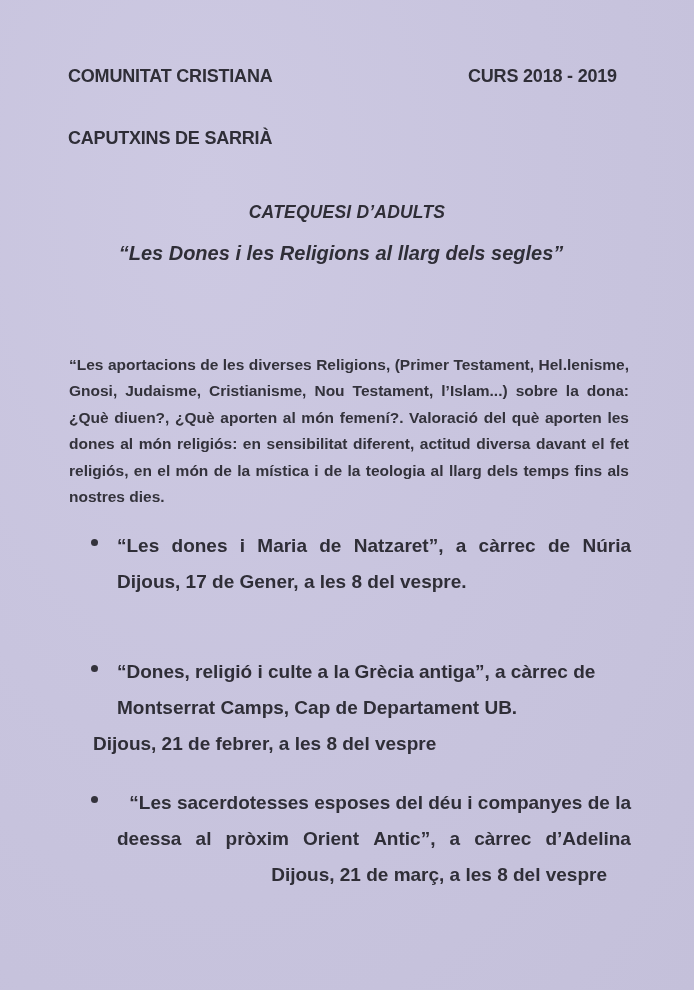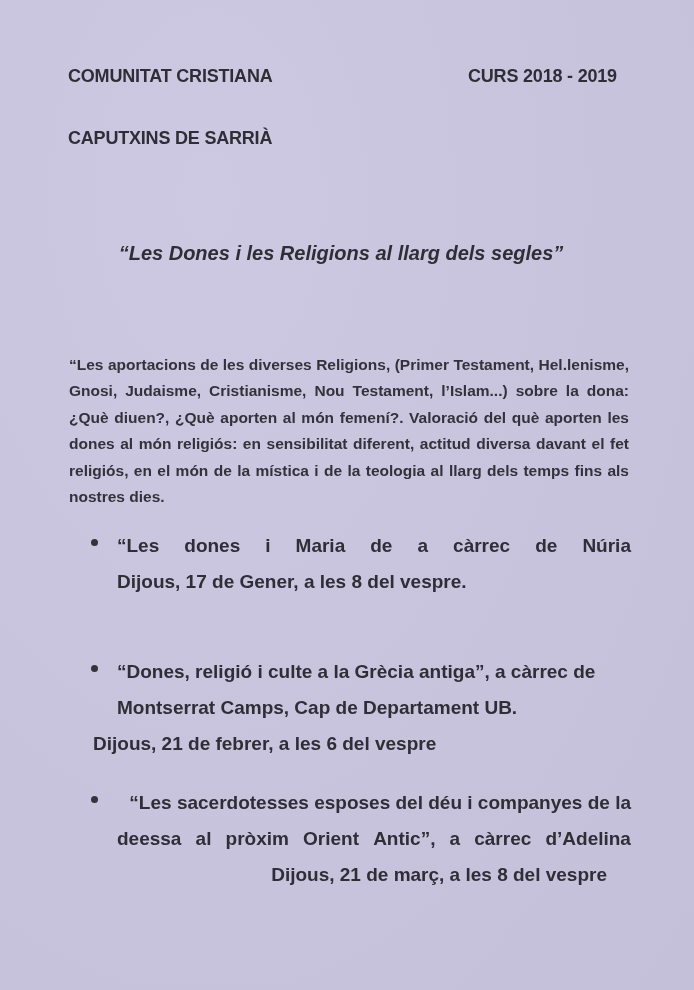--- a/index.html
+++ b/index.html
@@ -98,47 +98,49 @@
   </style>
 </head>
 <body>
 
 <div class="page">
 
   <div class="hdr hdr-org1">COMUNITAT CRISTIANA</div>
   <div class="hdr hdr-course">CURS 2018 - 2019</div>
   <div class="hdr hdr-org2">CAPUTXINS DE SARRIÀ</div>
 
+  <div class="title title-main">CATEQUESI D’ADULTS</div>
   <div class="title title-sub">“Les Dones i les Religions al llarg dels segles”</div>
 
   <p class="intro">“Les aportacions de les diverses Religions, (Primer Testament, Hel.lenisme, Gnosi, Judaisme, Cristianisme, Nou Testament, l’Islam...) sobre la dona: ¿Què diuen?, ¿Què aporten al món femení?. Valoració del què aporten  les dones al món religiós: en sensibilitat diferent, actitud diversa davant el fet religiós, en el món de la mística i de la teologia al llarg dels temps fins als nostres dies.</p>
 
   <ul class="sessions">
 
     <li class="session session-1">
       <span class="bullet"></span>
       <div class="s-line justify">
         <span class="it">“Les</span>
         <span class="it">dones</span>
         <span class="it">i</span>
         <span class="it">Maria</span>
         <span class="it">de</span>
+        <span class="it">Natzaret”,</span>
         <span>a</span>
         <span>càrrec</span>
         <span>de</span>
         <span>Núria</span>
       </div>
       <div class="s-line it">Dijous, 17 de Gener, a les 8 del vespre.</div>
     </li>
 
     <li class="session session-2">
       <span class="bullet"></span>
       <div class="s-line"><span class="it">“Dones, religió i culte a la Grècia antiga”,</span><span> a càrrec de</span></div>
       <div class="s-line">Montserrat Camps, Cap de Departament UB.</div>
-      <div class="s-line it date">Dijous, 21 de febrer, a les 6 del vespre</div>
+      <div class="s-line it date">Dijous, 21 de febrer, a les 8 del vespre</div>
     </li>
 
     <li class="session session-3">
       <span class="bullet"></span>
       <div class="s-line it">“Les sacerdotesses esposes del déu i companyes de la</div>
       <div class="s-line justify">
         <span class="it">deessa</span>
         <span class="it">al</span>
         <span class="it">pròxim</span>
         <span class="it">Orient</span>

